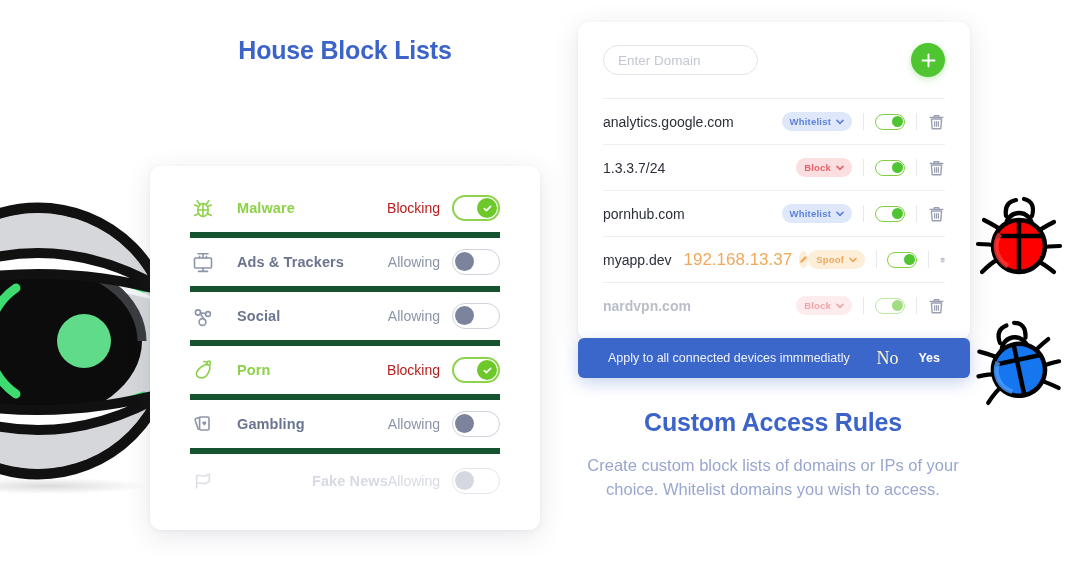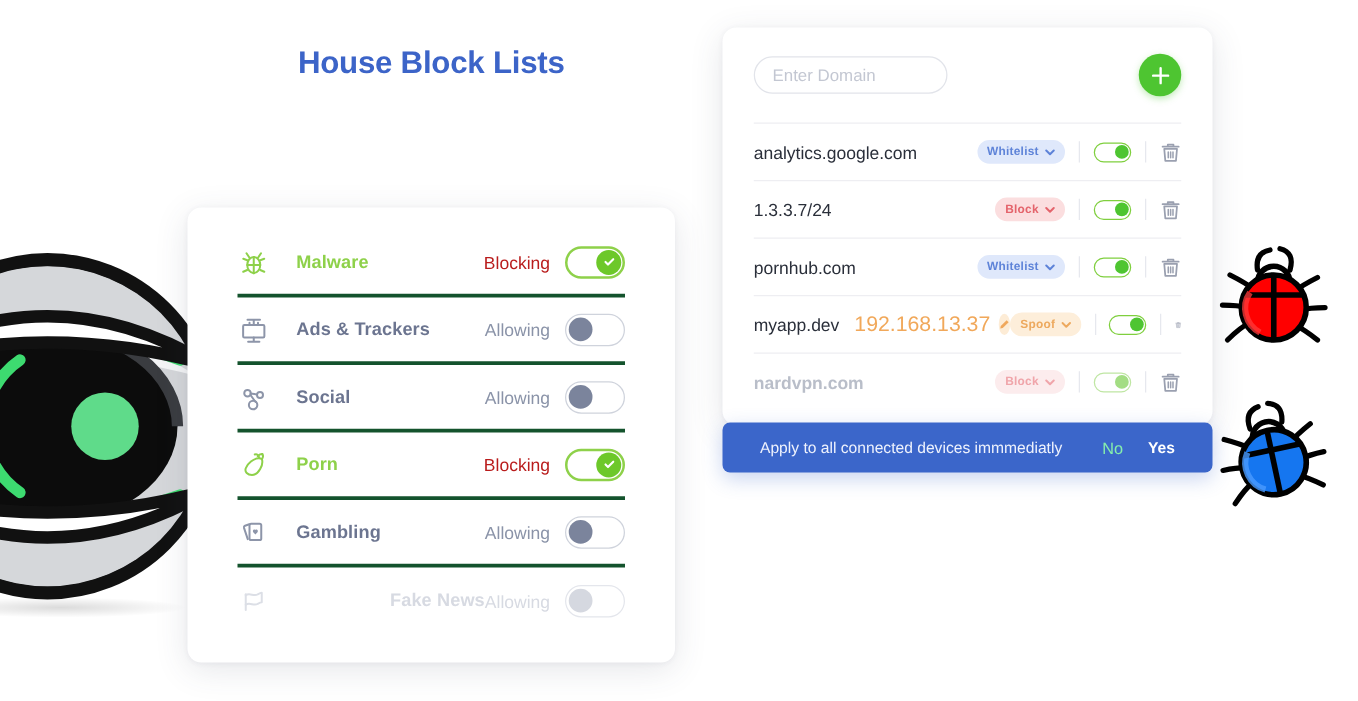--- a/index.html
+++ b/index.html
@@ -40,21 +40,21 @@
   .h-sub {
     margin-top: 16px; font-size: 16.5px; line-height: 24px;
     color: #99a7cf;
   }
 
   
   #block-card { left: 150px; top: 166px; width: 390px; height: 364px; }
   .bl-inner { padding: 0 40px; }
   .bl-row {
     display: flex; align-items: center; height: 54px;
-    border-bottom: 3px solid #14532d;
+    border-bottom: 6px solid #14532d;
   }
   .bl-row:first-child { margin-top: 18px; }
   .bl-row:last-child { border-bottom: none; text-align: right; }
   .bl-ico { width: 34px; height: 30px; flex: 0 0 34px; display: flex; align-items: center; }
   .bl-label {
     flex: 1; margin-left: 13px; font-size: 14.5px;
     font-weight: bold; color: #6c7590; letter-spacing: 0.1px;
   }
   .bl-state { font-size: 14px; color: #8a93a8; margin-right: 12px; }
   .bl-row.on .bl-label { color: #8ed14a; }
@@ -124,21 +124,21 @@
   .trash { width: 17px; height: 18px; }
 
   
   #apply-bar {
     position: absolute; left: 578px; top: 338px; width: 392px; height: 40px;
     background: #3b66ca; border-radius: 6px;
     display: flex; align-items: center; padding: 0 30px;
     box-shadow: 0 5px 16px rgba(59,102,202,0.28);
   }
   .ab-text { font-size: 12.5px; color: #eef2fd; }
-  .ab-no { margin-left: auto; font-size: 13px; color: #86efac; }
+  .ab-no { margin-left: auto; font-size: 18px; color: #fef9c3; font-family: Liberation Serif, serif; }
   .ab-yes { margin-left: 20px; font-size: 12.5px; font-weight: bold; color: #ffffff; }
 
   
   .right-head { position: absolute; left: 568px; top: 408px; width: 410px; text-align: center; }
 </style>
 </head>
 <body>
 
 <div id="stage">
 
@@ -387,20 +387,24 @@
         </div>
     </div>
   </div>
 
   <div id="apply-bar">
     <div class="ab-text">Apply to all connected devices immmediatly</div>
     <div class="ab-no">No</div>
     <div class="ab-yes">Yes</div>
   </div>
 
+  <div class="right-head">
+    <div class="h-title">Custom Access Rules</div>
+    <div class="h-sub">Create custom block lists of domains or IPs of your choice. Whitelist domains you wish to access.</div>
+  </div>
 
   <div class="bug bug-red">
     <svg viewBox="0 0 104 92" width="104" height="92">
       <g stroke="#000000" stroke-width="4.2" fill="none" stroke-linecap="round">
         <path d="M18 24 Q30 30 38 36"></path>
         <path d="M12 48 Q24 48 32 50"></path>
         <path d="M16 76 Q26 66 34 62"></path>
         <path d="M88 26 Q76 32 68 38"></path>
         <path d="M94 50 Q82 50 74 52"></path>
         <path d="M88 76 Q78 68 70 64"></path>

